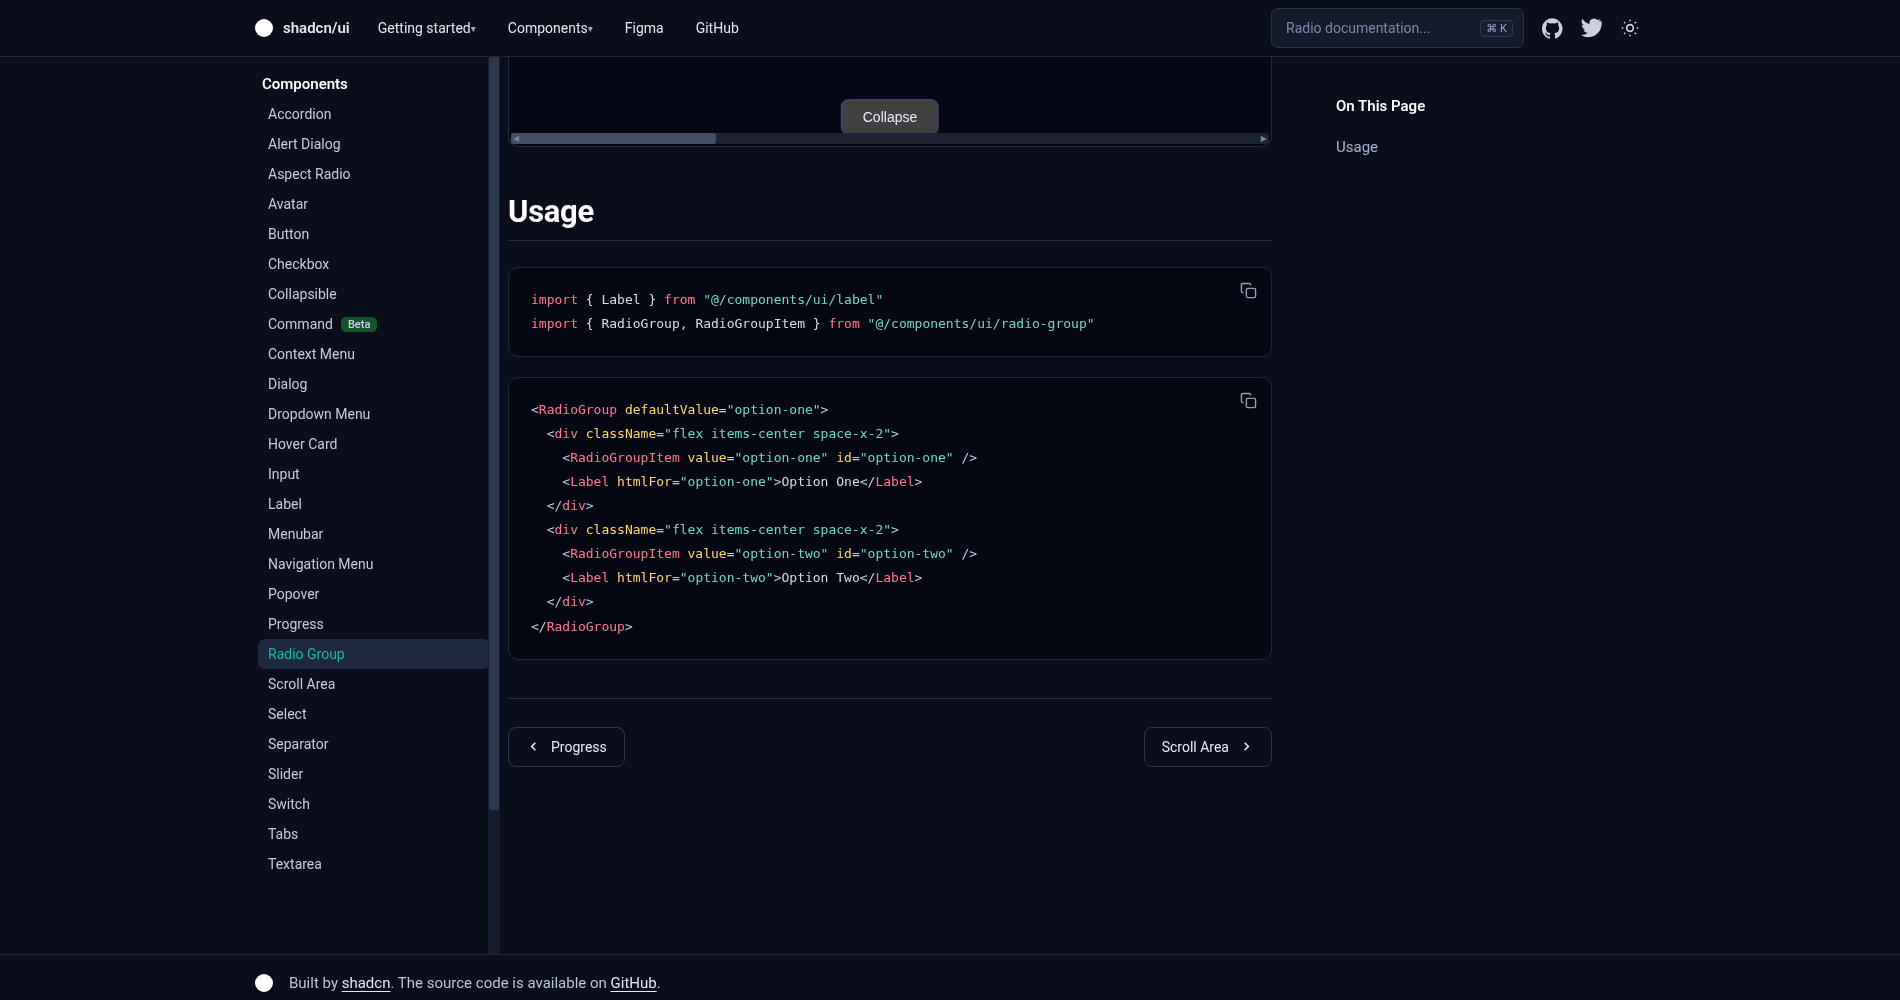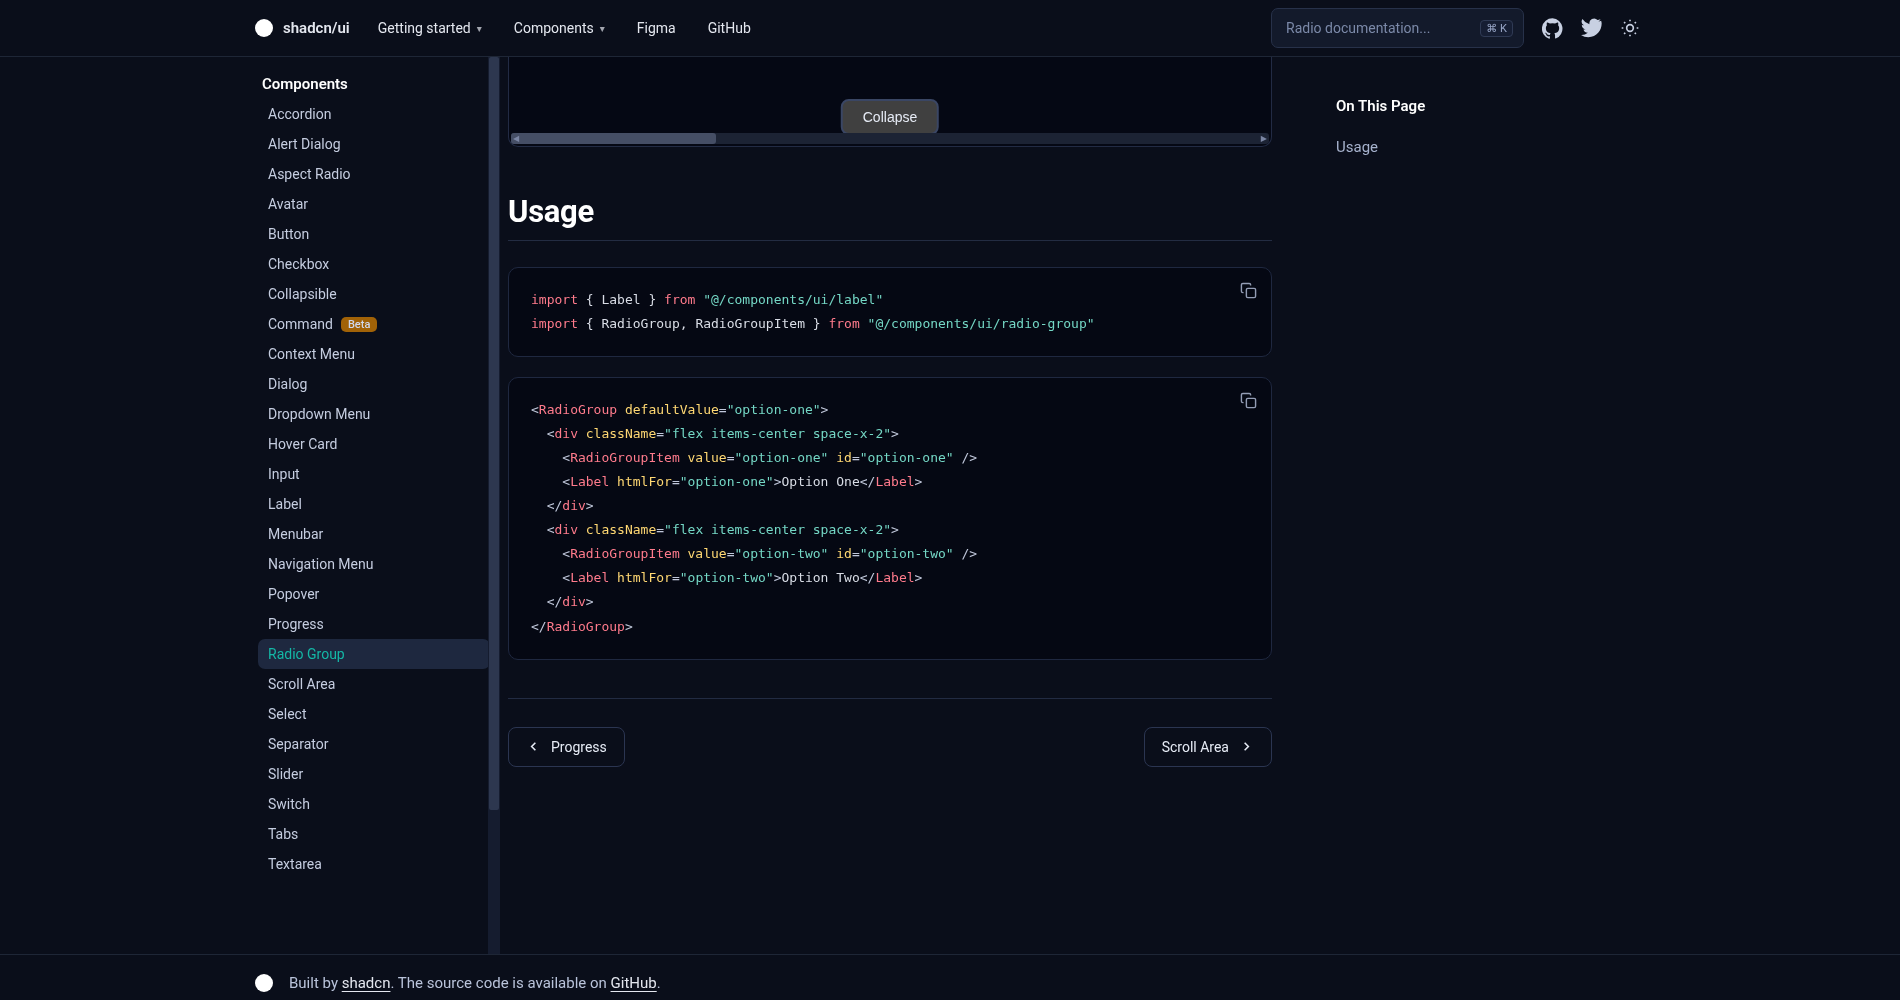--- a/index.html
+++ b/index.html
@@ -4,37 +4,37 @@
 <style>
 * { margin: 0; padding: 0; box-sizing: border-box; }
 body { background: #0a0e1a; color: #e4e7ef; font-family: -apple-system, BlinkMacSystemFont, "Segoe UI", Roboto, sans-serif; font-size: 14px; width: 1900px; height: 1000px; overflow: hidden; }
 
 
 .header { height: 57px; border-bottom: 1px solid #1e2636; display: flex; align-items: center; padding: 0 260px 0 255px; }
 .brand { display: flex; align-items: center; gap: 10px; margin-right: 28px; }
 .brand-dot { width: 18px; height: 18px; background: #fff; border-radius: 50%; }
 .brand-text { font-weight: 600; font-size: 15px; }
 .nav { display: flex; gap: 32px; }
-.nav-item { color: #e4e7ef; font-size: 14px; display: flex; align-items: center; gap: 6px; cursor: pointer; }
+.nav-item { color: #e4e7ef; font-size: 14px; display: flex; align-items: center; cursor: pointer; }
 .chev { font-size: 10px; opacity: .7; }
 .header-right { margin-left: auto; display: flex; align-items: center; gap: 18px; }
 .search { background: #131a2b; border: 1px solid #273149; border-radius: 7px; height: 40px; width: 253px; display: flex; align-items: center; padding: 0 10px 0 14px; color: #7b89a8; justify-content: space-between; }
 .kbd { border: 1px solid #2f3a54; border-radius: 4px; padding: 1px 5px; font-size: 11px; color: #98a6c7; background:#161e33;}
 .icon-btn { color: #c8d0e2; display: flex; align-items: center; cursor: pointer; }
 
 
 .page { display: flex; height: 897px; }
 .sidebar-wrap { width: 490px; display:flex; justify-content:flex-end;}
 .sidebar { width: 232px; padding-top: 12px; position:relative;}
 .scrollbar-track { position:absolute; right:-10px; top:0; bottom:0; width:12px; background:#151c2f;}
 .scrollbar-thumb { position:absolute; left:1px; right:1px; top:0; height:84%; background:#2d374f; border-radius:2px;}
 .section-title { font-weight: 600; font-size: 15px; color: #fff; padding: 6px 4px; }
 .sb-item { padding: 7px 10px; font-size: 14px; color: #c5cde0; border-radius: 7px; cursor: pointer; display:flex; align-items:center; gap:8px;}
 .sb-item.active { background: #1e283f; color: #14b8a6; }
-.badge { background: #a16207; color: #cfd8ed; font-size: 11px; padding: 1px 7px; border-radius: 5px; font-weight:500;}
+.badge { background: #14532d; color: #cfd8ed; font-size: 11px; padding: 1px 7px; border-radius: 5px; font-weight:500;}
 
 .main { width: 800px; padding: 0 18px; }
 .preview-area { background:#050814; border:1px solid #222b44; border-top:none; border-radius:0 0 10px 10px; height:90px; position:relative;}
 .collapse-btn { position:absolute; left:50%; top:42px; transform:translateX(-50%); background:#404040; border:2px solid #3a4664; color:#e6ebf5; padding:8px 20px; border-radius:8px; font-size:14px; cursor:pointer;}
 .hscroll-track { position:absolute; left:2px; right:2px; bottom:2px; height:11px; background:#1c2334; border-radius:3px;}
 .hscroll-thumb { height:100%; width:27%; background:#454e65; border-radius:3px;}
 .hscroll-chev { position:absolute; font-size:8px; color:#7a85a3; top:1px;}
 .hscroll-chev.l{left:2px;} .hscroll-chev.r{right:2px;}
 
 .info-box { margin-top:28px; border:1px solid #27324c; border-radius:9px; padding:20px 18px; font-size:16px; color:#e4e7ef; line-height:1.6;}

